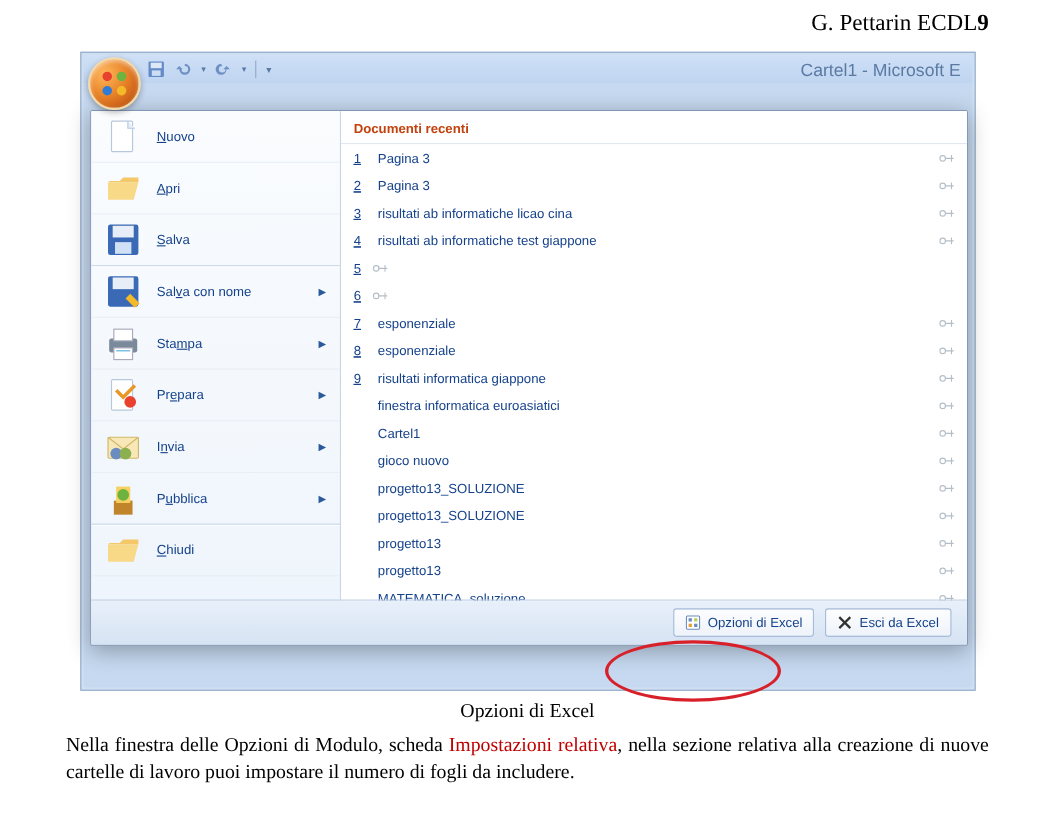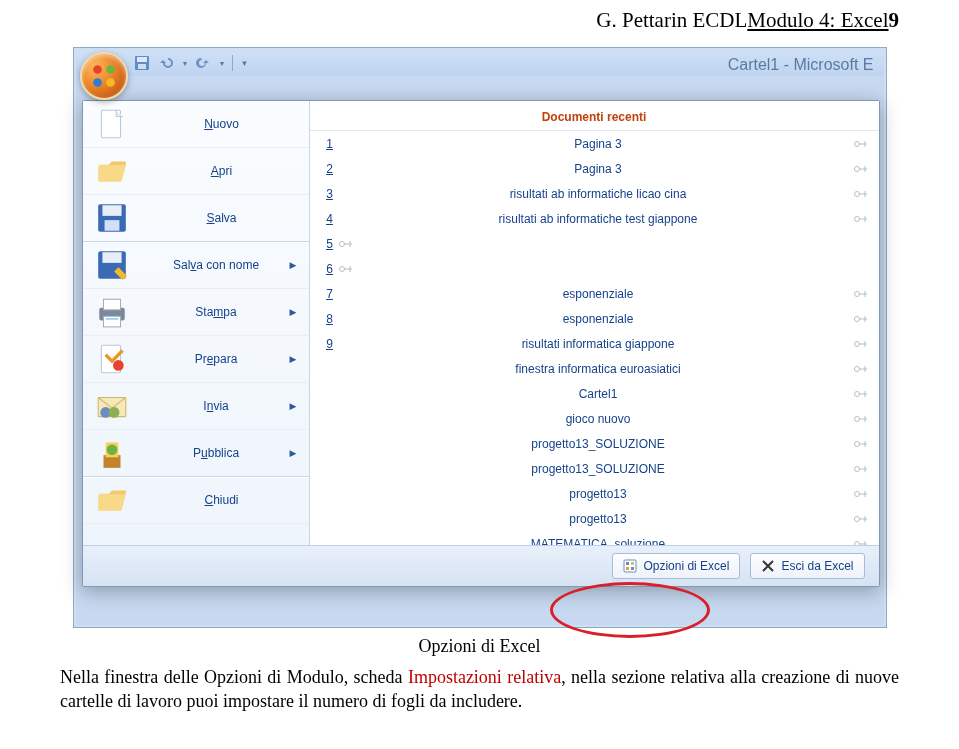--- a/index.html
+++ b/index.html
@@ -7,21 +7,21 @@
 .header-row { display:flex; justify-content:flex-end; font-size:21px; padding-top:8px; }
 .screenshot { width:812px; height:579px; margin:14px auto 0; position:relative; background:#d0dff0; border:1px solid #8fa8c9; font-family:"Segoe UI",Tahoma,sans-serif; font-size:12px; color:#1a1a1a; }
 .qat { position:absolute; top:2px; left:2px; right:2px; height:26px; background:linear-gradient(#cfe0f7,#bfd4f0); border-radius:3px 3px 0 0; display:flex; align-items:center; }
 .office-btn { width:44px; height:44px; position:absolute; left:6px; top:4px; z-index:10; border-radius:50%; background:radial-gradient(circle at 30% 30%,#ffb75a,#e8842a 45%,#d0651a 70%,#9a420c); border:2px solid #f3d9a8; box-shadow:0 2px 6px rgba(0,0,0,.3),inset 0 2px 4px rgba(255,255,255,.5); display:flex; align-items:center; justify-content:center; }
 .office-btn svg { width:26px; height:26px; }
 .qat-items { margin-left:58px; display:flex; gap:8px; align-items:center; }
 .qat-item { width:16px; height:16px; display:flex; align-items:center; justify-content:center; opacity:.7; }
 .qat-sep { width:5px; height:12px; display:flex; align-items:center; color:#5a7aa3; font-size:7px; }
 .wintitle { position:absolute; right:10px; top:6px; color:#5a7aa3; font-size:16px; }
 .ribbon-bg { position:absolute; top:28px; left:2px; right:2px; bottom:2px; background:#c6d9f0; border-radius:0 0 3px 3px; }
-.menu-panel { position:absolute; left:8px; top:52px; width:796px; height:485px; background:#fff; border:1px solid #8296b5; box-shadow:0 4px 20px rgba(0,0,0,.3); border-radius:2px;text-align:center; }
+.menu-panel { position:absolute; left:8px; top:52px; width:796px; height:485px; background:#fff; border:1px solid #8296b5; box-shadow:0 4px 20px rgba(0,0,0,.3); border-radius:2px; }
 .menu-left { position:absolute; left:0; top:0; width:226px; bottom:40px; background:linear-gradient(#fafcfe,#eff5fc); border-right:1px solid #c8d6e8; }
 .menu-right { position:absolute; left:227px; top:0; right:0; bottom:40px; background:#fff; }
 .menu-bottom { position:absolute; left:0; right:0; bottom:0; height:40px; background:linear-gradient(#e8f0fa,#d6e3f3); border-top:1px solid #c0d0e4; display:flex; align-items:center; justify-content:flex-end; padding-right:14px; gap:10px; }
 .menu-item { display:flex; align-items:center; height:46px; padding:0 8px 0 12px; border-bottom:1px solid #e8eef7; cursor:default; }
 .menu-item .mi-icon { width:34px; height:34px; margin-right:14px; display:flex; align-items:center; justify-content:center; }
 .menu-item .mi-label { flex:1; color:#15428b; }
 .menu-item .mi-arrow { color:#2a5a9a; font-size:9px; padding-right:4px; }
 .recent-hdr { padding:9px 12px 6px; font-weight:bold; color:#c2410c; border-bottom:1px solid #e0e7f1; }
 .recent-item { display:flex; align-items:center; height:25px; padding:0 10px 0 12px; }
 .recent-item .rn { width:16px; color:#15428b; text-decoration:underline; }
@@ -34,21 +34,20 @@
 .body-text { font-size:18px; line-height:1.35; margin-top:8px; text-align:justify; }
 .ul { text-decoration:underline; }
 </style>
 </head>
 <body>
 
 <div class="page">
 
   <div class="header-row">
     <span>G. Pettarin ECDL</span>
-    <span style="text-decoration:underline;">Modulo 4: Excel</span>
     <span style="font-weight:bold;">9</span>
   </div>
 
   <div class="screenshot">
 
     <div class="qat">
       <div class="qat-items">
         <div class="qat-item">
           <svg viewBox="0 0 16 16">
               <rect x="1" y="1" width="14" height="14" rx="1" fill="#3a6ab5"></rect>

